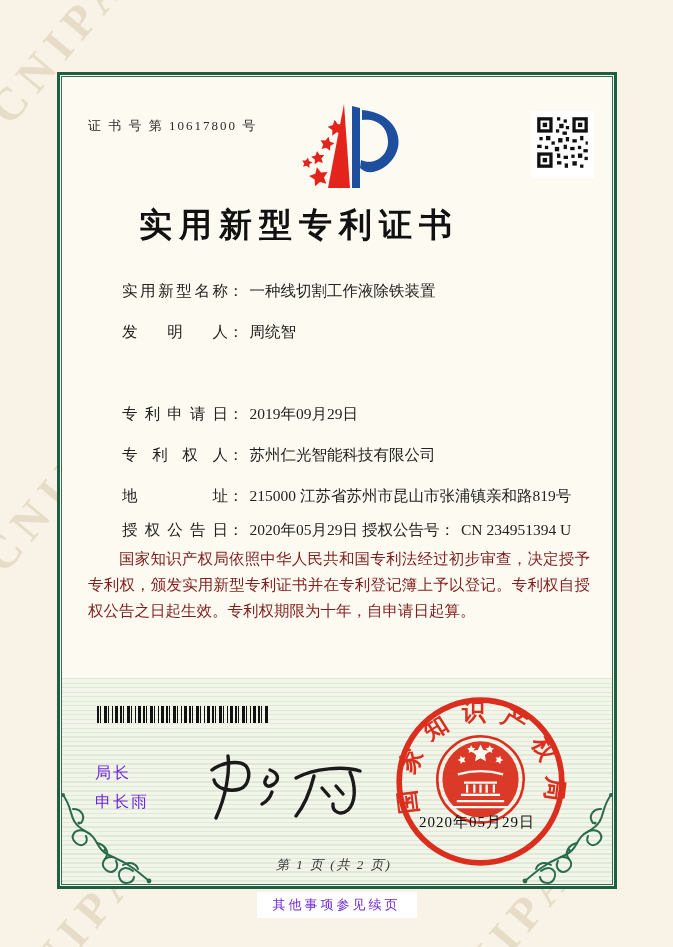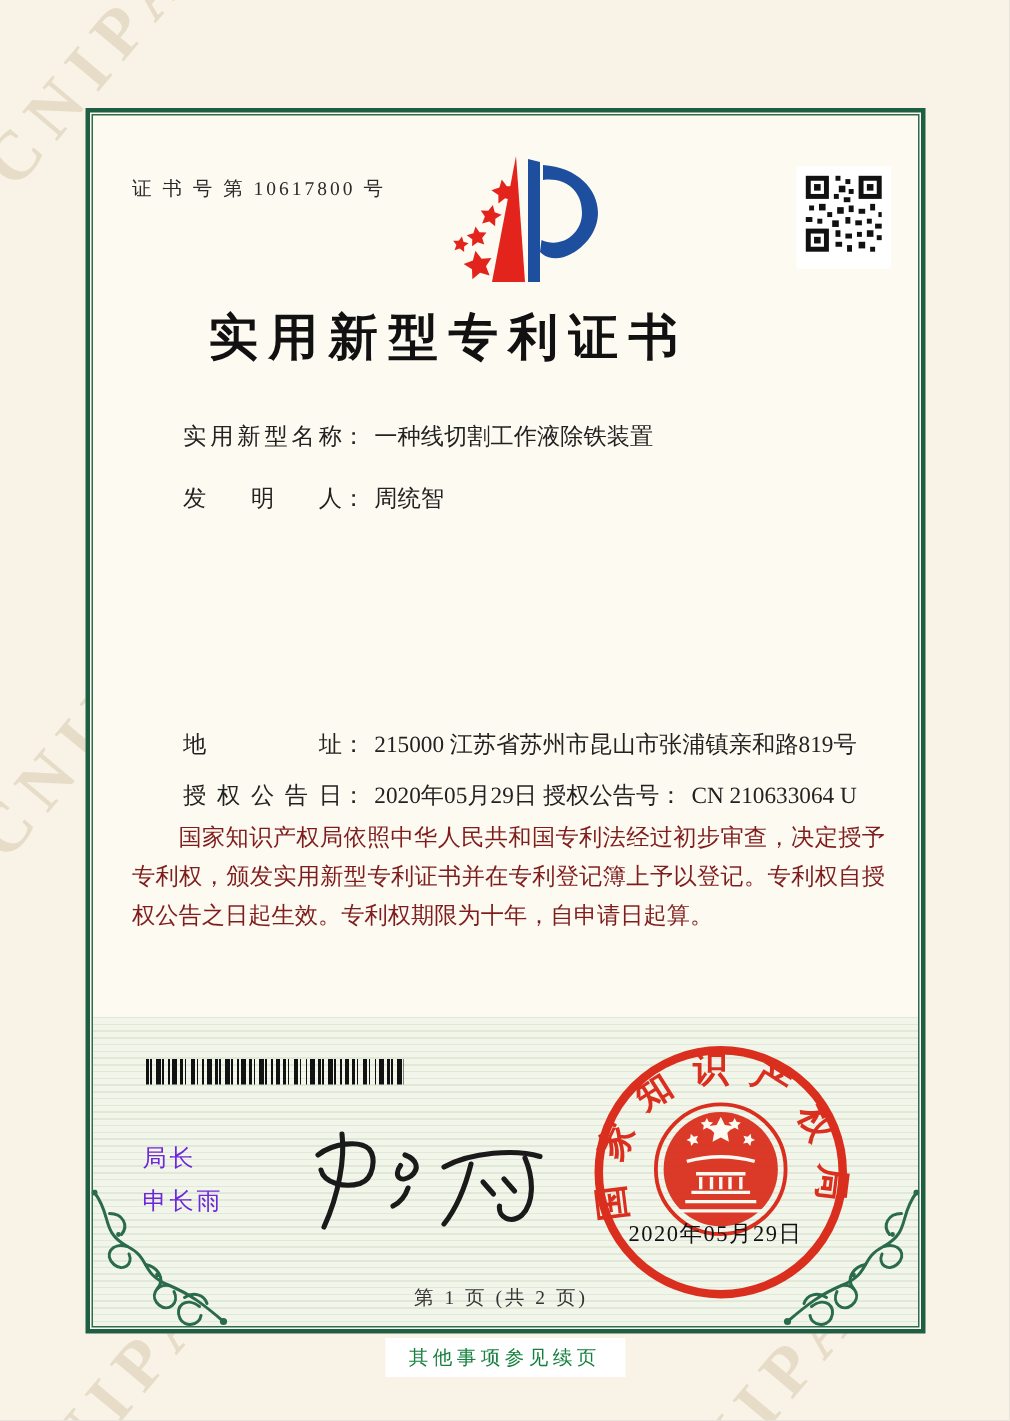--- a/index.html
+++ b/index.html
@@ -67,25 +67,25 @@
     font-family:"Liberation Sans","DejaVu Sans",sans-serif;
     font-size:16px;line-height:29px;color:#6d28d9;letter-spacing:2px;}
   .signature{position:absolute;left:198px;top:744px;z-index:3;}
   .seal{position:absolute;left:393px;top:694px;z-index:4;}
   .seal-date{
     position:absolute;left:419px;top:813px;z-index:5;font-size:15px;
     letter-spacing:1px;color:#111;white-space:nowrap;
   }
   .page-num{
     position:absolute;left:57px;top:856px;width:554px;z-index:3;text-align:center;
-    font-size:13px;letter-spacing:2px;color:#333;
+    font-size:13px;letter-spacing:2px;color:#333;font-style:italic;
   }
   .cont-note{
     position:absolute;left:50%;top:892px;transform:translateX(-50%);z-index:3;
-    background:#ffffff;padding:4px 16px;font-size:13px;letter-spacing:3px;color:#15803d;
+    background:#ffffff;padding:4px 16px;font-size:13px;letter-spacing:3px;color:#6d28d9;
     white-space:nowrap;
   }
 </style>
 </head>
 <body>
 
 <div class="stage">
 
   <span class="wm" style="left:-22px;top:100px;">CNIPA</span>
   <span class="wm light" style="left:386px;top:208px;">CNIPA</span>
@@ -204,27 +204,33 @@
   </div>
 
   <div class="title">实用新型专利证书</div>
 
   <div class="frow" style="top:281px;">
     <span class="f-label">实用新型名称</span><span class="f-colon">：</span><span>一种线切割工作液除铁装置</span>
   </div>
   <div class="frow" style="top:322px;">
     <span class="f-label">发明人</span><span class="f-colon">：</span><span>周统智</span>
   </div>
+  <div class="frow" style="top:404px;">
+    <span class="f-label">专利申请日</span><span class="f-colon">：</span><span>2019年09月29日</span>
+  </div>
+  <div class="frow" style="top:445px;">
+    <span class="f-label">专利权人</span><span class="f-colon">：</span><span>苏州仁光智能科技有限公司</span>
+  </div>
   <div class="frow" style="top:486px;">
     <span class="f-label">地址</span><span class="f-colon">：</span><span>215000 江苏省苏州市昆山市张浦镇亲和路819号</span>
   </div>
   <div class="frow" style="top:520px;">
     <span class="f-label">授权公告日</span><span class="f-colon">：</span><span>2020年05月29日</span>
     <span class="grant2">
-      <span>授权公告号</span><span class="f-colon">：</span><span>CN 210633064 U</span>
+      <span>授权公告号</span><span class="f-colon">：</span><span>CN 234951394 U</span>
     </span>
   </div>
 
   <div class="paras">
     <p>国家知识产权局依照中华人民共和国专利法经过初步审查，决定授予专利权，颁发实用新型专利证书并在专利登记簿上予以登记。专利权自授权公告之日起生效。专利权期限为十年，自申请日起算。</p>
   </div>
 
   <div class="barcode"></div>
 
   <div class="signer">

